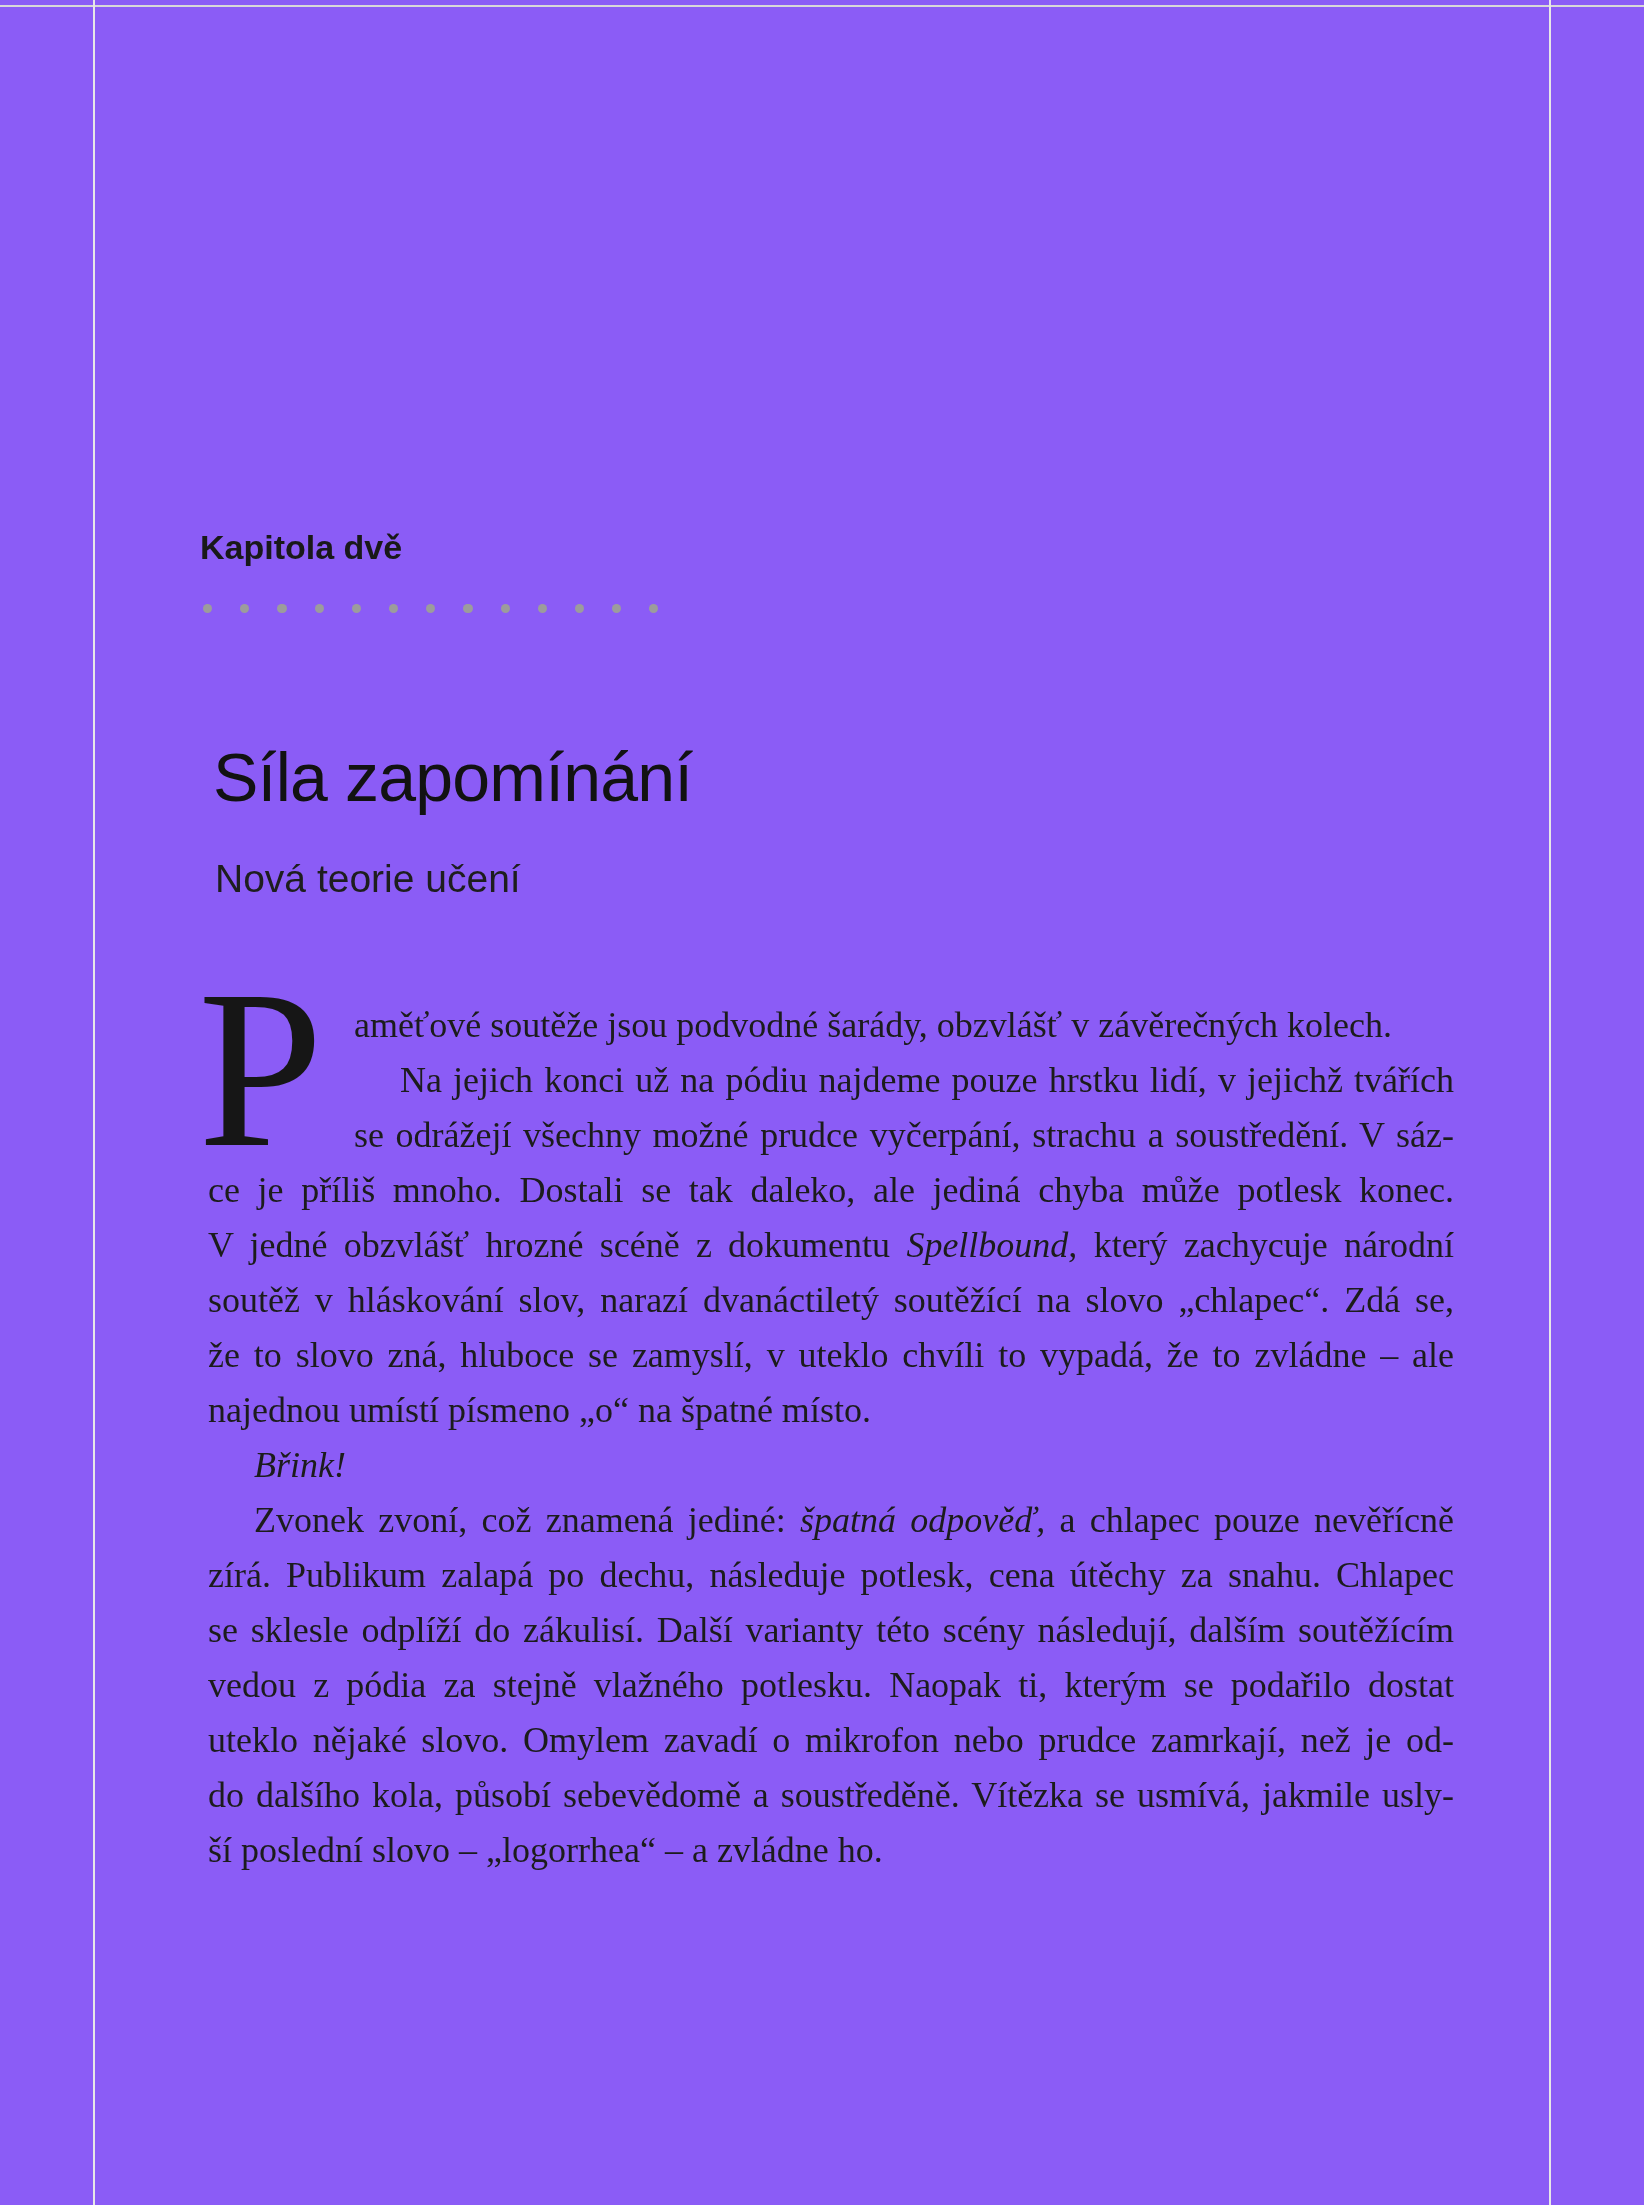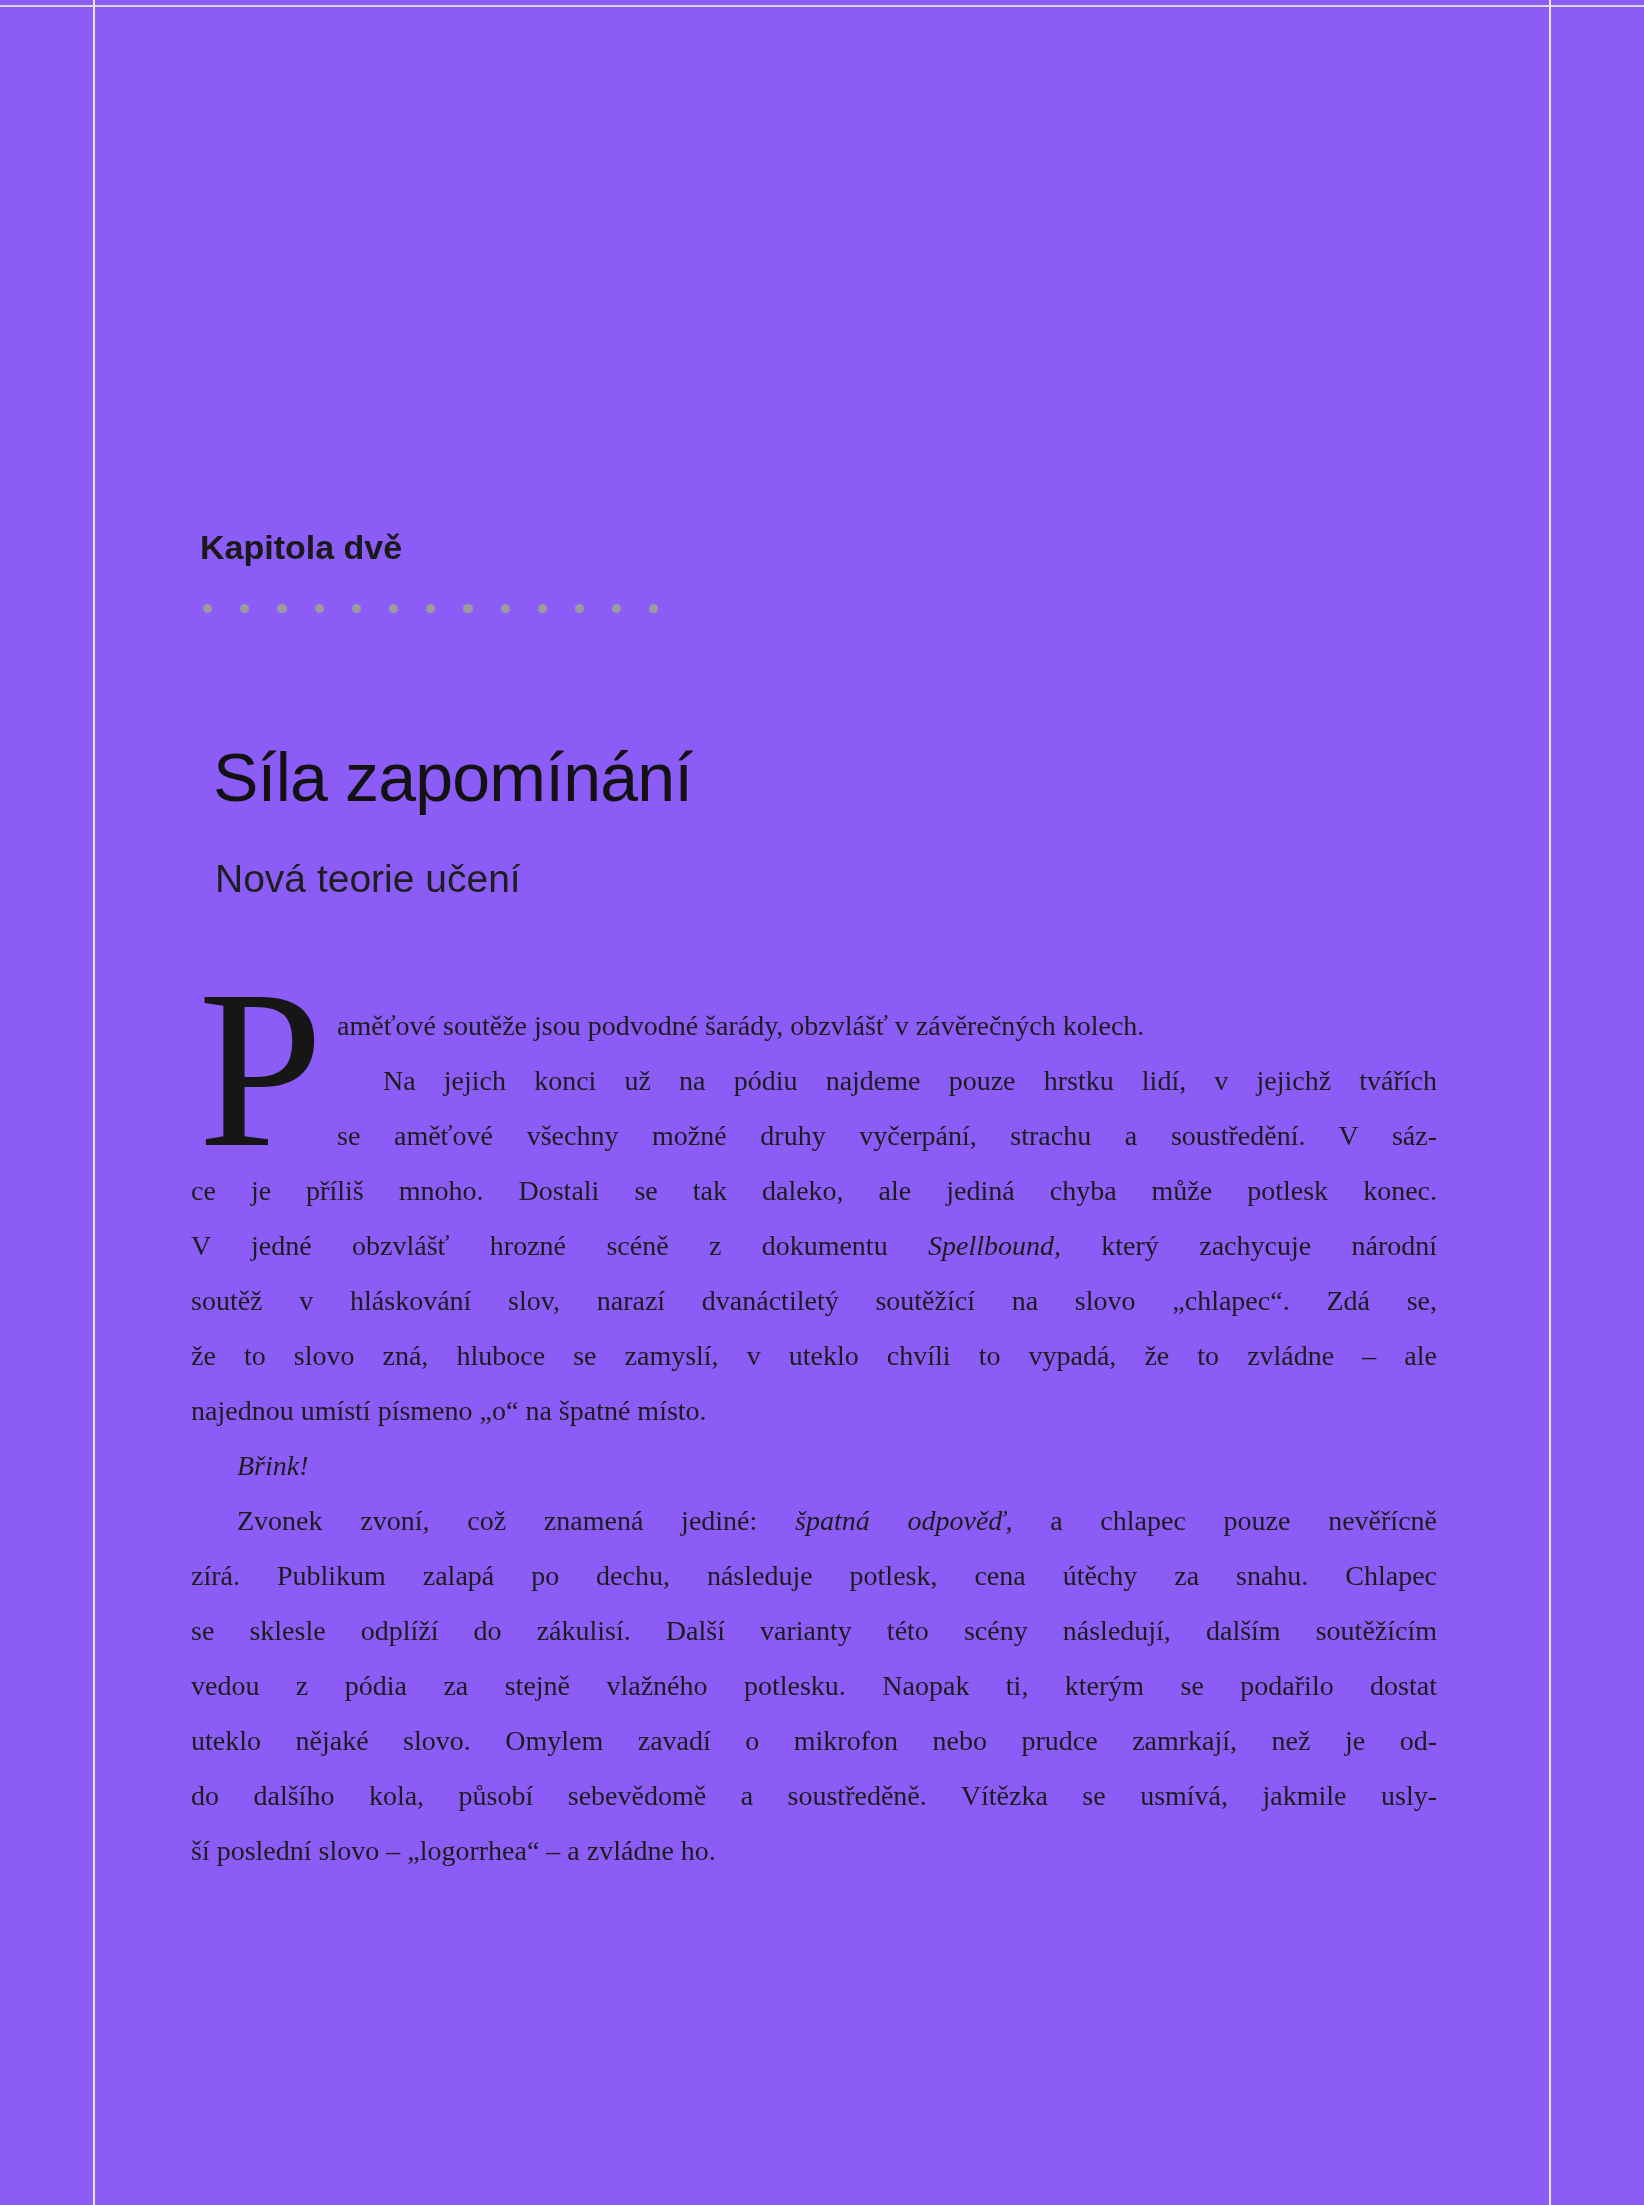--- a/index.html
+++ b/index.html
@@ -37,22 +37,22 @@
     color:#1e1e1e;
   }
 
   .dropcap{
     position:absolute;left:198px;top:957px;
     font-family:"Liberation Serif",serif;
     font-size:225px;line-height:1;color:#161616;
   }
 
   .bodytext{
-    position:absolute;left:191px;top:998px;width:1246px;
-    font-size:28px;line-height:55px;color:#1c1c1c;
+    position:absolute;left:208px;top:998px;width:1246px;
+    font-size:36px;line-height:55px;color:#1c1c1c;
   }
   .bl{margin:0;text-align:left;}
   .bl.j{text-align:justify;text-align-last:justify;}
   .bl.dc{margin-left:146px;}
   .bl.ind{text-indent:46px;}
   .it{font-style:italic;}
 </style>
 </head>
 <body>
 
@@ -64,21 +64,21 @@
   <h2 class="chapter">Kapitola dvě</h2>
   <div class="dots"><span class="dot"></span><span class="dot"></span><span class="dot"></span><span class="dot"></span><span class="dot"></span><span class="dot"></span><span class="dot"></span><span class="dot"></span><span class="dot"></span><span class="dot"></span><span class="dot"></span><span class="dot"></span><span class="dot"></span></div>
 
   <h1 class="title">Síla zapomínání</h1>
   <div class="subtitle">Nová teorie učení</div>
 
   <div class="dropcap">P</div>
   <div class="bodytext">
       <div class="bl dc"><span>aměťové soutěže jsou podvodné šarády, obzvlášť v závěrečných kolech.</span></div>
       <div class="bl j dc ind"><span>Na jejich konci už na pódiu najdeme pouze hrstku lidí, v jejichž tvářích</span></div>
-      <div class="bl j dc"><span>se aměťové všechny možné druhy vyčerpání, strachu a soustředění. V sáz-</span></div>
+      <div class="bl j dc"><span>se odrážejí všechny možné prudce vyčerpání, strachu a soustředění. V sáz-</span></div>
       <div class="bl j"><span>ce je příliš mnoho. Dostali se tak daleko, ale jediná chyba může potlesk konec.</span></div>
       <div class="bl j"><span>V jedné obzvlášť hrozné scéně z dokumentu </span><span class="it">Spellbound,</span><span> který zachycuje národní</span></div>
       <div class="bl j"><span>soutěž v hláskování slov, narazí dvanáctiletý soutěžící na slovo „chlapec“. Zdá se,</span></div>
       <div class="bl j"><span>že to slovo zná, hluboce se zamyslí, v uteklo chvíli to vypadá, že to zvládne – ale</span></div>
       <div class="bl"><span>najednou umístí písmeno „o“ na špatné místo.</span></div>
       <div class="bl ind"><span class="it">Břink!</span></div>
       <div class="bl j ind"><span>Zvonek zvoní, což znamená jediné: </span><span class="it">špatná odpověď,</span><span> a chlapec pouze nevěřícně</span></div>
       <div class="bl j"><span>zírá. Publikum zalapá po dechu, následuje potlesk, cena útěchy za snahu. Chlapec</span></div>
       <div class="bl j"><span>se sklesle odplíží do zákulisí. Další varianty této scény následují, dalším soutěžícím</span></div>
       <div class="bl j"><span>vedou z pódia za stejně vlažného potlesku. Naopak ti, kterým se podařilo dostat</span></div>

